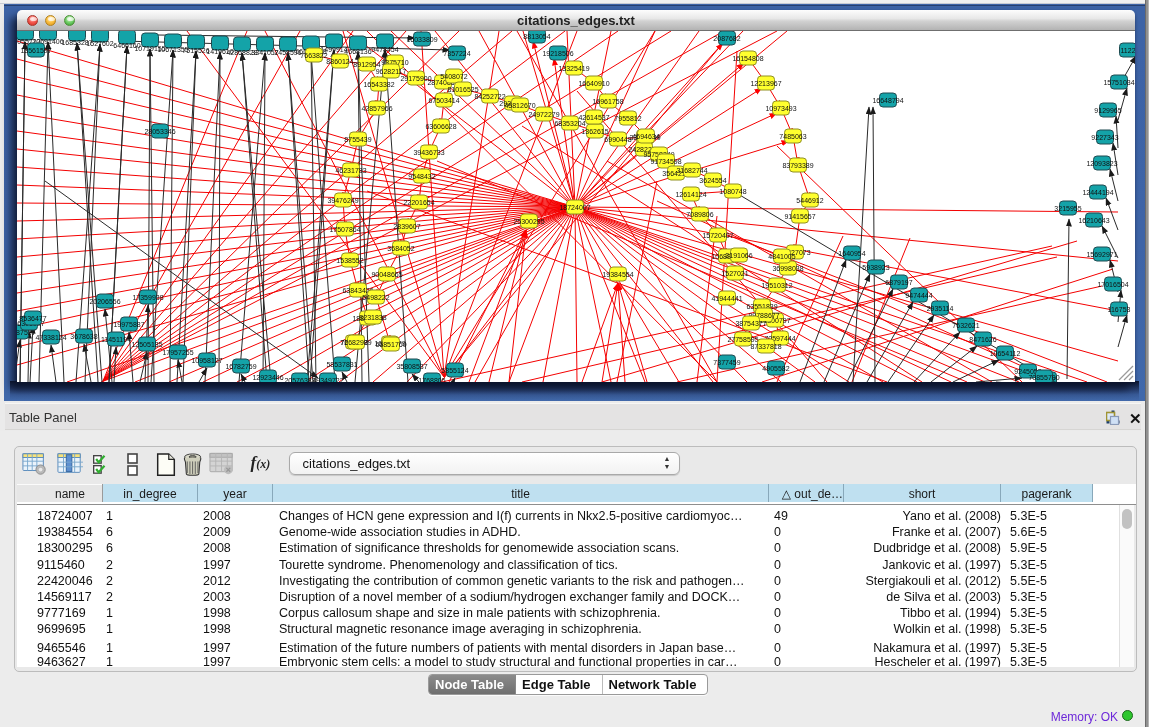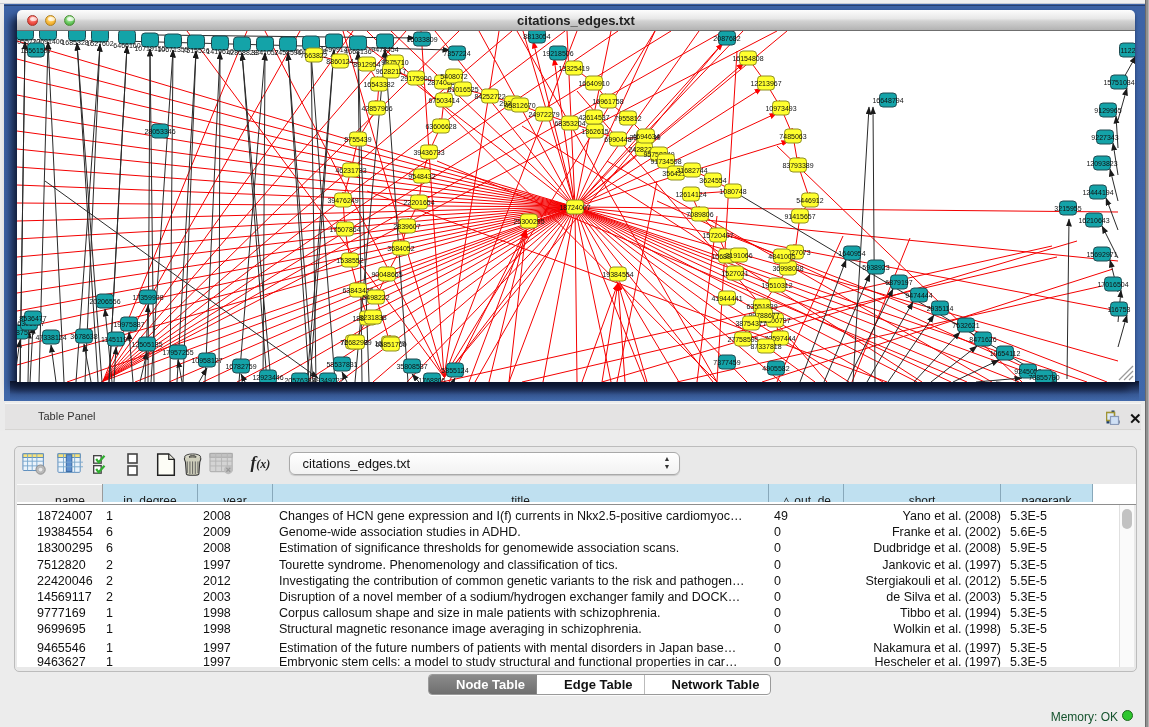--- a/index.html
+++ b/index.html
@@ -26,38 +26,38 @@
 #tlg{left:46.5px;background:radial-gradient(circle at 50% 30%,#e2f8d8 0%,#74d06a 50%,#2f9c2c 100%);border:1px solid #4e8f38}
 #canvas{position:absolute;left:0;top:21px;width:1118px;height:351px;background:#fff;overflow:hidden}
 
 #rstrip{position:absolute;right:0;top:0;width:4px;height:727px;background:#909090;
  border-left:1px solid #6a6a6a}
 #rstrip2{position:absolute;right:0;top:0;width:1px;height:727px;background:#b5b5b5}
 #topstrip{position:absolute;left:0;top:0;width:1149px;height:4px;background:#f0f0f0;border-bottom:1px solid #c9ccd4}
 
 #tpbar{position:absolute;left:5px;top:403px;width:1136px;height:27px;background:#e4e3e3;
  border-top:1px solid #f7f7f5;border-bottom:1px solid #d6d5d3}
-#tpbar .lab{position:absolute;left:33px;top:6px;font-size:11px;color:#333}
+#tpbar .lab{position:absolute;left:4px;top:6px;font-size:13px;color:#333}
 #tpx{position:absolute;left:1124px;top:6px;font-size:15px;color:#111;font-weight:bold}
 #tpfloat{position:absolute;left:1101px;top:6px;width:15px;height:15px}
 #panel{position:absolute;left:0;top:431px;width:1145px;height:296px;background:#ececec}
 #box{position:absolute;left:13.5px;top:15px;width:1123px;height:226px;background:#e9e9e9;
  border:1px solid #bcbcbc;border-radius:5px}
 
 .ic{position:absolute;top:4px}
 #dd{position:absolute;left:274px;top:5px;width:391px;height:23px;background:linear-gradient(180deg,#ffffff,#f2f2f2);
  border:1px solid #a9a9a9;border-radius:6px;box-shadow:0 1px 1px rgba(0,0,0,.15)}
 #dd .t{position:absolute;left:13px;top:3px;font-size:13px;color:#111}
 #dd .st{position:absolute;right:5px;top:2px;width:13px;height:18px;font-size:7px;color:#333;
  text-align:center;line-height:8px}
 
 #tbl{position:absolute;left:17px;top:484px;width:1117px;height:183px;background:#fff;overflow:hidden}
 #thead{position:absolute;left:17px;top:484px;width:1119px;height:21px;background:#fff;
  border-bottom:1px solid #8e8e8e;font-size:12px;color:#1a1a1a;z-index:6}
-#thead span{position:absolute;top:0;padding-top:10px;text-align:center;border-right:1px solid #88a8ba;height:18px;background:#bfe0f0;white-space:nowrap;overflow:hidden}
+#thead span{position:absolute;top:0;padding-top:3px;text-align:center;border-right:1px solid #88a8ba;height:18px;background:#bfe0f0;white-space:nowrap;overflow:hidden}
 #thead .h0{left:0;width:86px;background:#e6e6e6;border-right:1px solid #9a9a9a;
  box-shadow:inset 0 1px 0 #fbfbfb;padding-left:21px}
 #thead .h1{left:86px;width:95px}
 #thead .h2{left:181px;width:75px}
 #thead .h3{left:256px;width:496px}
 #thead .h4{left:752px;width:75px;text-align:right;padding-left:7px;box-sizing:border-box}
 #thead .h5{left:827px;width:157px}
 #thead .h6{left:984px;width:92px}
 .trow{position:absolute;left:0;width:1090px;height:16px;line-height:16px;font-size:12.5px;color:#111;white-space:nowrap}
 .trow span{position:absolute;top:0;overflow:hidden;display:inline-block}
@@ -67,26 +67,26 @@
 .trow .c3{left:262px;width:488px}
 .trow .c4{left:757px;width:68px}
 .trow .c5{left:827px;width:157px;text-align:right}
 .trow .c6{left:993px;width:80px}
 #vscroll{position:absolute;left:1119px;top:505px;width:15px;height:162px;background:#fafafa;
  border-left:1px solid #e0e0e0}
 #vthumb{position:absolute;left:2px;top:4px;width:10px;height:20px;background:#c2c2c2;border-radius:5px}
 
 #tabs{position:absolute;left:428px;top:674px;height:21px;font-size:13px;font-weight:bold;
  border:1px solid #9a9a9a;border-radius:4px;background:#fff;box-shadow:0 1px 0 rgba(255,255,255,.8)}
-#tabs span{display:inline-block;height:19px;padding:2px 11px 0 27px}
+#tabs span{display:inline-block;height:19px;padding:2px 11px 0 6px}
 #tab1{background:linear-gradient(180deg,#8b8b8b,#6f6f6f);color:#fff;border-radius:3px 0 0 3px;
  border-right:1px solid #888}
 #tab2{color:#111;border-right:1px solid #bbb}
 #tab3{color:#111}
-#mem{position:absolute;right:31px;top:710px;font-size:12px;color:#14532d}
+#mem{position:absolute;right:31px;top:710px;font-size:12px;color:#6d28d9}
 #memdot{position:absolute;right:16px;top:710px;width:11px;height:11px;border-radius:50%;
  background:#2ec62e;border:1px solid #1c691c}
 </style></head>
 <body>
 <div id="stage">
 <div id="topstrip"></div>
 <div id="desk">
   <div class="topline"></div>
   <div id="winshadow"></div>
   <div id="win">
@@ -764,34 +764,34 @@
         <span class="c4">49</span>
         <span class="c5">Yano et al. (2008)</span>
         <span class="c6">5.3E-5</span>
       </div>
 <div class="trow" style="top:40px">
         <span class="c0">19384554</span>
         <span class="c1">6</span>
         <span class="c2">2009</span>
         <span class="c3">Genome‑wide association studies in ADHD.</span>
         <span class="c4">0</span>
-        <span class="c5">Franke et al. (2002)</span>
+        <span class="c5">Franke et al. (2007)</span>
         <span class="c6">5.6E-5</span>
       </div>
 <div class="trow" style="top:56px">
         <span class="c0">18300295</span>
         <span class="c1">6</span>
         <span class="c2">2008</span>
         <span class="c3">Estimation of significance thresholds for genomewide association scans.</span>
         <span class="c4">0</span>
         <span class="c5">Dudbridge et al. (2008)</span>
         <span class="c6">5.9E-5</span>
       </div>
 <div class="trow" style="top:73px">
-        <span class="c0">7512820</span>
+        <span class="c0">9115460</span>
         <span class="c1">2</span>
         <span class="c2">1997</span>
         <span class="c3">Tourette syndrome. Phenomenology and classification of tics.</span>
         <span class="c4">0</span>
         <span class="c5">Jankovic et al. (1997)</span>
         <span class="c6">5.3E-5</span>
       </div>
 <div class="trow" style="top:89px">
         <span class="c0">22420046</span>
         <span class="c1">2</span>

